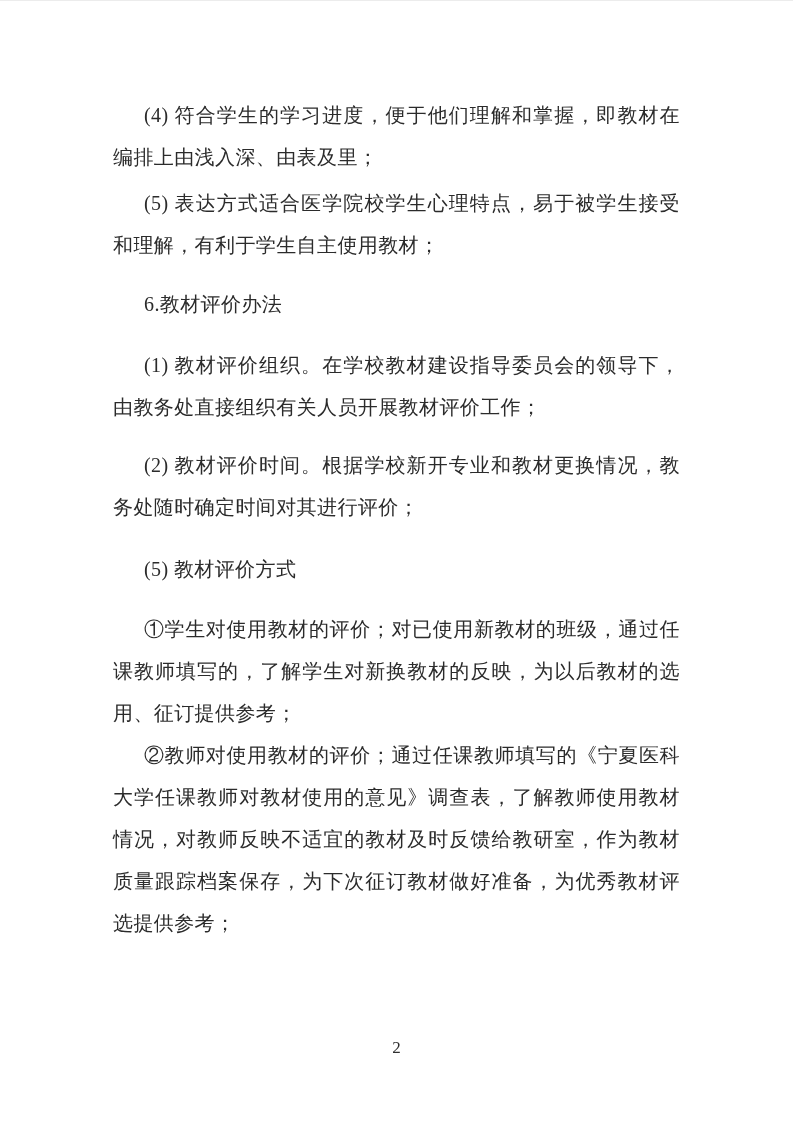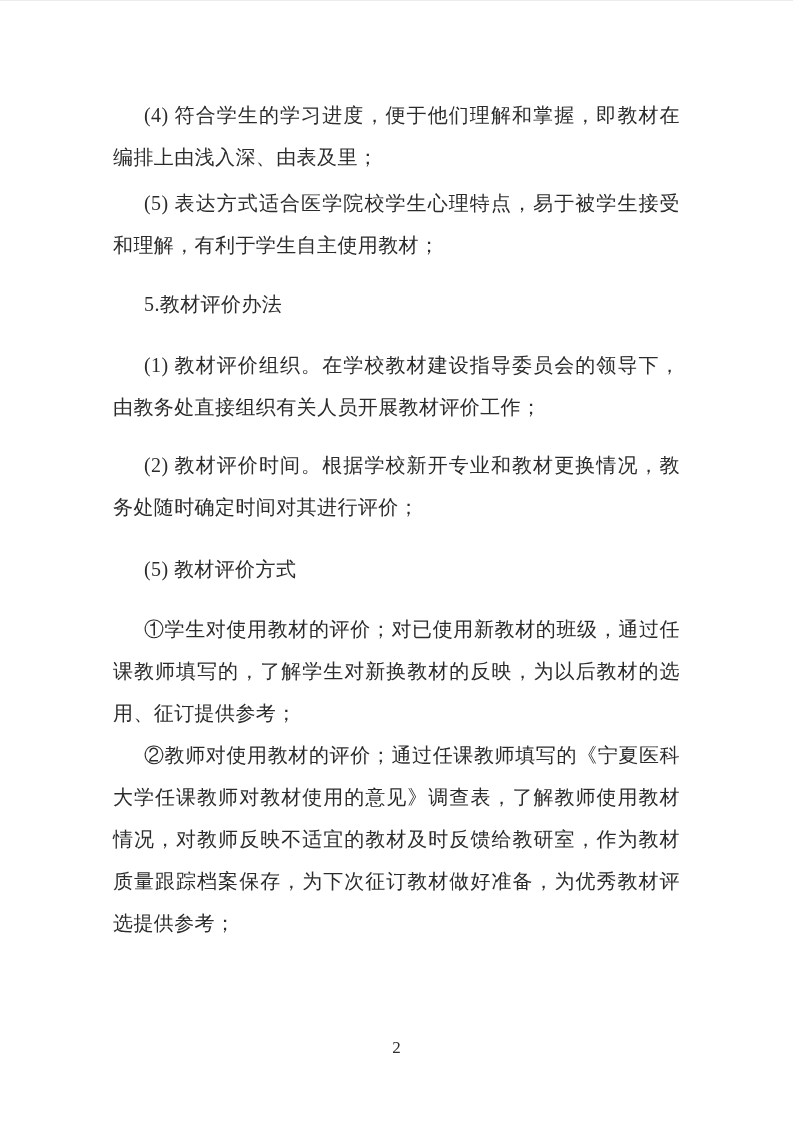--- a/index.html
+++ b/index.html
@@ -56,21 +56,21 @@
     color: #2f2f2f;
   }
 </style>
 </head>
 <body>
 
 <div class="page">
   <div class="content">
     <p class="para mt0">(4) 符合学生的学习进度，便于他们理解和掌握，即教材在编排上由浅入深、由表及里；</p>
     <p class="para mt4">(5) 表达方式适合医学院校学生心理特点，易于被学生接受和理解，有利于学生自主使用教材；</p>
-    <p class="para mt17">5.教材评价办法</p>
+    <p class="para mt17">6.教材评价办法</p>
     <p class="para mt19">(1) 教材评价组织。在学校教材建设指导委员会的领导下，由教务处直接组织有关人员开展教材评价工作；</p>
     <p class="para mt16">(2) 教材评价时间。根据学校新开专业和教材更换情况，教务处随时确定时间对其进行评价；</p>
     <p class="para mt20">(5) 教材评价方式</p>
     <p class="para mt18">①学生对使用教材的评价；对已使用新教材的班级，通过任课教师填写的，了解学生对新换教材的反映，为以后教材的选用、征订提供参考；</p>
     <p class="para mt0">②教师对使用教材的评价；通过任课教师填写的《宁夏医科大学任课教师对教材使用的意见》调查表，了解教师使用教材情况，对教师反映不适宜的教材及时反馈给教研室，作为教材质量跟踪档案保存，为下次征订教材做好准备，为优秀教材评选提供参考；</p>
   </div>
   <div class="page-number">2</div>
 </div>
 
 </body></html>

